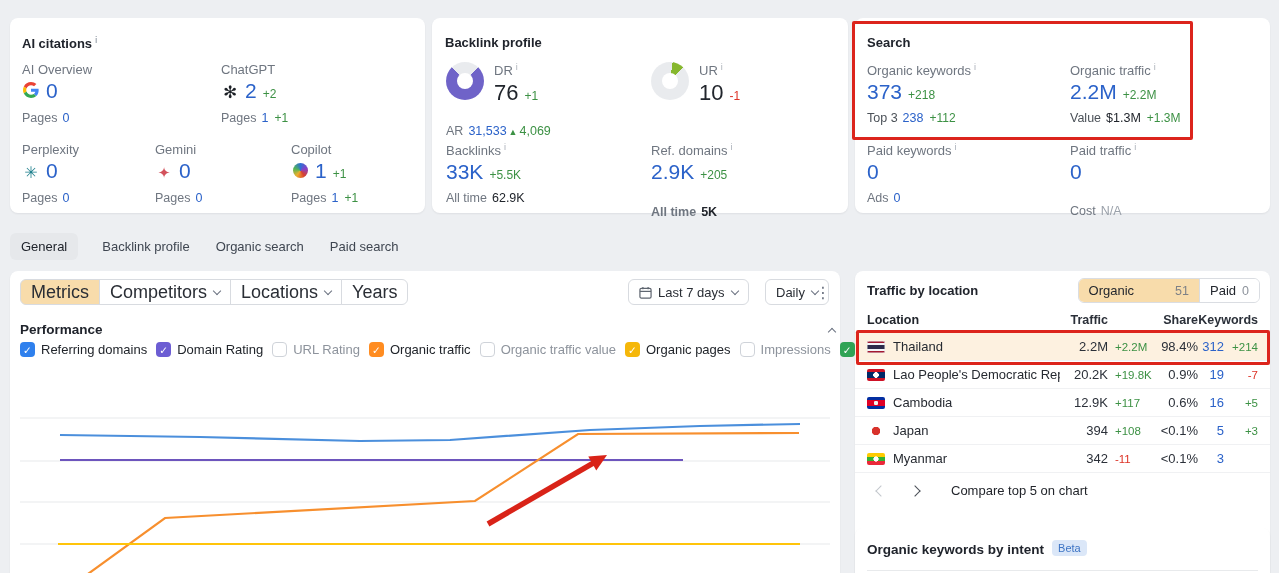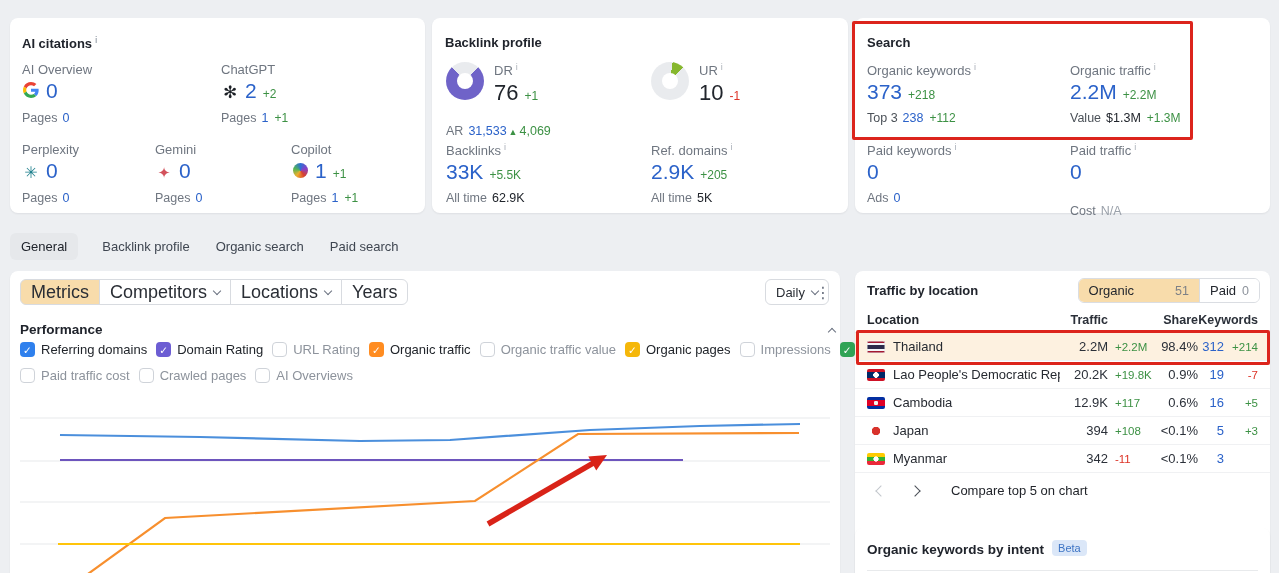--- a/index.html
+++ b/index.html
@@ -198,21 +198,21 @@
       </div>
     <div class="subrow" style="margin-top:7px;"><span>All time</span><span class="v dark">62.9K</span></div>
   </div>
 
   <div class="abs" style="left:219px;top:124px;">
     <div class="slabel"><span>Ref. domains</span><sup class="info"></sup></div>
     <div class="valrow">
         <span class="bignum blue">2.9K</span>
         <span class="chg">+205</span>
       </div>
-    <div class="subrow" style="margin-top:7px;"><span>All time</span><span class="v dark">5K</span></div>
+    <div class="subrow" style="margin-top:21px;font-weight:bold;"><span>All time</span><span class="v dark">5K</span></div>
   </div>
 </div>
 
 <div class="card" style="left:855px;top:18px;width:415px;height:195px;">
   <div class="ctitle abs" style="left:12px;top:17px;">Search</div>
 
   <div class="abs" style="left:12px;top:44px;">
     <div class="slabel"><span>Organic keywords</span><sup class="info"></sup></div>
     <div class="valrow">
         <span class="bignum blue">373</span>
@@ -268,20 +268,30 @@
       </span>
     <span class="sbtn">
         <span>Locations</span>
         <span class="chv"></span>
       </span>
     <span class="sbtn">
         <span>Years</span>
       </span>
   </div>
 
+  <span class="btn abs" style="left:618px;top:8px;">
+    <svg width="13" height="13" viewBox="0 0 14 14">
+        <rect x="1" y="2.5" width="12" height="10.5" rx="1.5" fill="none" stroke="#5f6670" stroke-width="1.3"></rect>
+        <line x1="1" y1="5.8" x2="13" y2="5.8" stroke="#5f6670" stroke-width="1.3"></line>
+        <line x1="4.2" y1="1" x2="4.2" y2="3.4" stroke="#5f6670" stroke-width="1.3"></line>
+        <line x1="9.8" y1="1" x2="9.8" y2="3.4" stroke="#5f6670" stroke-width="1.3"></line>
+      </svg>
+    <span>Last 7 days</span>
+      <span class="chv"></span>
+  </span>
   <span class="btn abs" style="left:732px;top:8px;margin-left:23px;">
     <span>Daily</span>
       <span class="chv"></span>
   </span>
   <span class="dots abs" style="left:800px;top:11px;">⋮</span>
 
   <div class="ctitle abs" style="left:10px;top:51px;font-size:13.5px;">Performance</div>
   <span class="chv up abs" style="left:812px;top:55px;"></span>
 
   <div class="mrow" style="top:71px;">
@@ -309,34 +319,20 @@
         <span class="cb on" style="background: rgb(245, 183, 10);"></span>
         <span class="ml">Organic pages</span>
       </span>
       <span class="metric">
         <span class="cb"></span>
         <span class="ml off">Impressions</span>
       </span>
       <span class="metric">
         <span class="cb on" style="background: rgb(47, 163, 86);"></span>
         <span class="ml">Paid traffic</span>
-      </span>
-    </div>
-  <div class="mrow" style="top:97px;">
-      <span class="metric">
-        <span class="cb"></span>
-        <span class="ml off">Paid traffic cost</span>
-      </span>
-      <span class="metric">
-        <span class="cb"></span>
-        <span class="ml off">Crawled pages</span>
-      </span>
-      <span class="metric">
-        <span class="cb"></span>
-        <span class="ml off">AI Overviews</span>
       </span>
     </div>
 
   <svg class="abs" style="left:10px;top:126px;" width="810" height="176" viewBox="0 0 810 176">
       <line x1="0" x2="810" y1="21" y2="21" stroke="#eff0f2" stroke-width="1.4"></line>
       <line x1="0" x2="810" y1="64" y2="64" stroke="#eff0f2" stroke-width="1.4"></line>
       <line x1="0" x2="810" y1="105" y2="105" stroke="#eff0f2" stroke-width="1.4"></line>
       <line x1="0" x2="810" y1="147" y2="147" stroke="#eff0f2" stroke-width="1.4"></line>
       <polyline points="40,38 180,40 340,44 430,43 570,33 680,29 780,27" fill="none" stroke="#4b8fdc" stroke-width="2.2"></polyline>
       <polyline points="40,63 663,63" fill="none" stroke="#6d55bd" stroke-width="2.2"></polyline>

